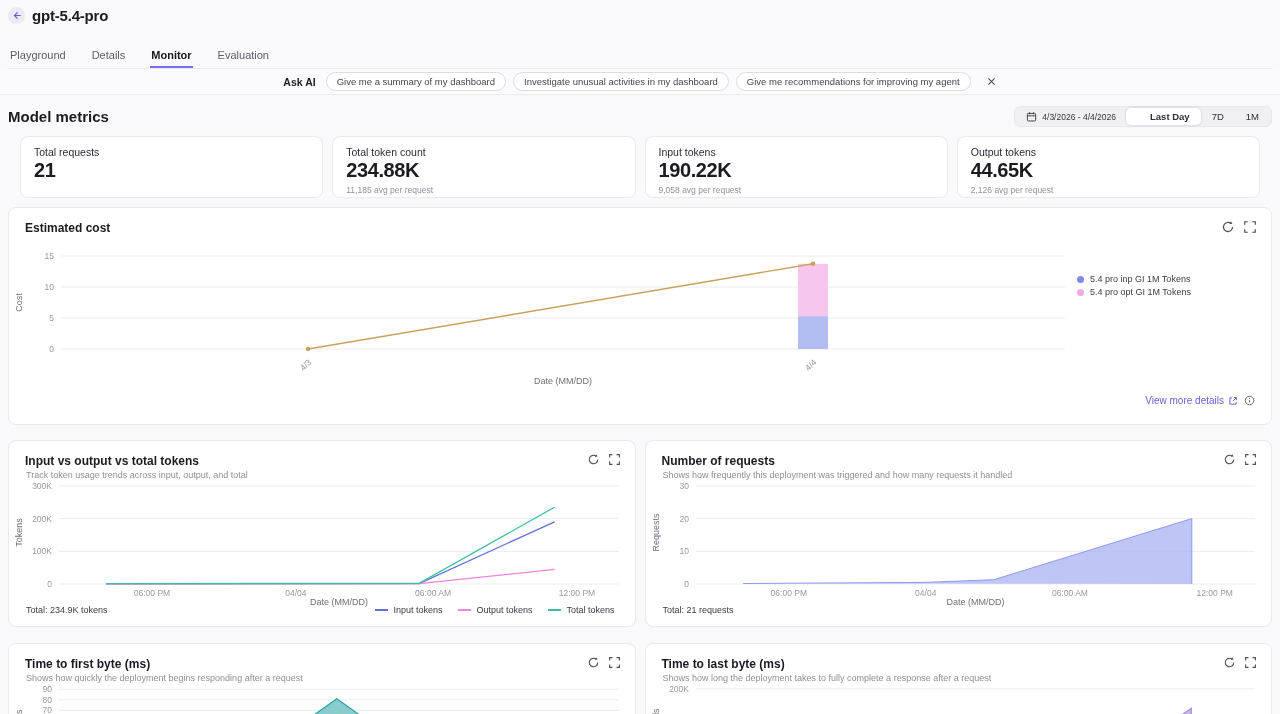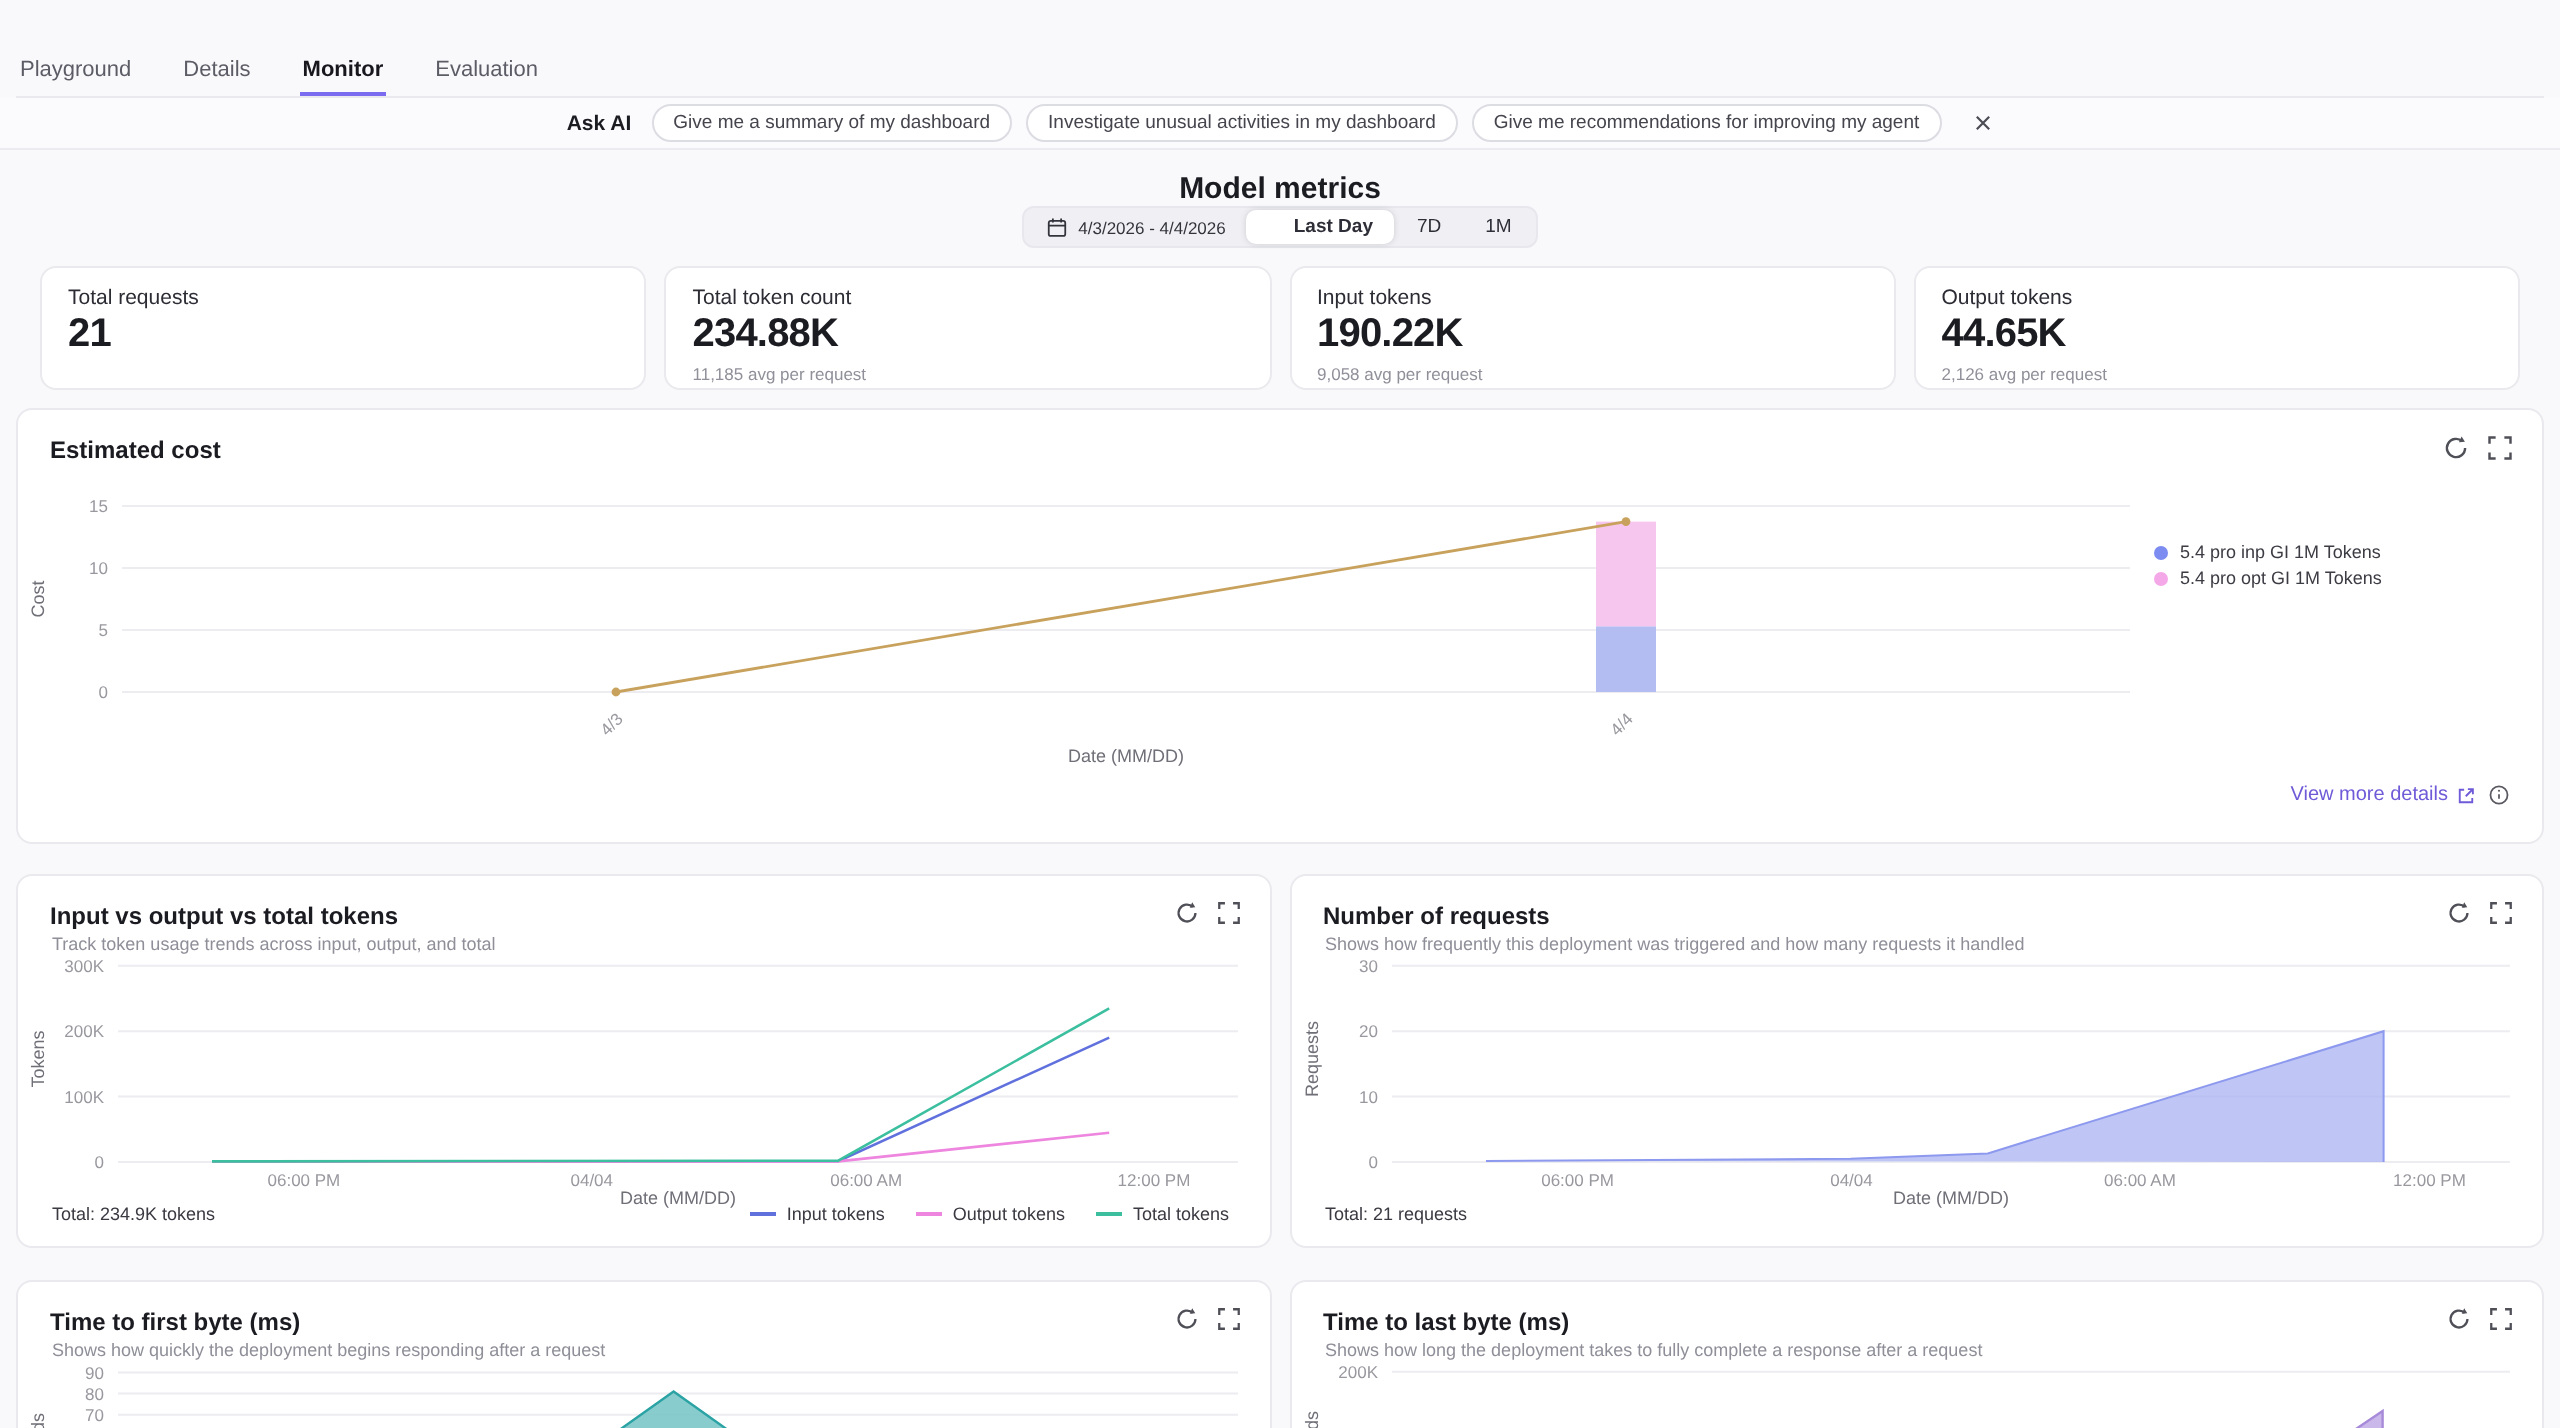--- a/index.html
+++ b/index.html
@@ -18,21 +18,21 @@
 
   
   .ask-ai { display:flex; align-items:center; justify-content:center; gap:7px; height:26px;
             background:#fbfbfd; border-bottom:1px solid #ececf0; }
   .ask-ai-label { font-size:10.5px; font-weight:bold; margin-right:3px; }
   .chip { font-size:9.5px; color:#45454e; border:1px solid #dcdce3; border-radius:10px;
           padding:3px 10px; background:#fff; cursor:pointer; white-space:nowrap; }
   .ask-close { margin-left:8px; color:#4c4c55; display:flex; cursor:pointer; }
 
   
-  .toolbar { display:flex; justify-content:space-between; align-items:center; padding:11px 8px 9px;flex-direction:column; }
+  .toolbar { display:flex; justify-content:space-between; align-items:center; padding:11px 8px 9px; }
   .page-title { font-size:15px; font-weight:bold; }
   .range-control { display:flex; align-items:center; background:#f0f0f4; border:1px solid #e7e7ed;
                    border-radius:6px; padding:1px; height:21px; }
   .range-date { display:flex; align-items:center; gap:5px; font-size:8.5px; color:#33333c; padding:0 10px; cursor:pointer; }
   .range-opt { font-size:9.5px; color:#2e2e38; padding:3px 11px; border-radius:5px; cursor:pointer; }
   .range-opt.selected { background:#fff; font-weight:bold; box-shadow:0 0 3px rgba(40,40,60,.18);padding-left:24px; }
 
   
   .metrics-row { display:flex; gap:9px; padding:0 20px; }
   .metric-card { flex:1; background:#fff; border:1px solid #e9e9ee; border-radius:8px;
@@ -68,20 +68,28 @@
 
   .cc-footer { position:absolute; left:17px; bottom:11px; font-size:9px; color:#3a3a42; }
   .cc-legend { position:absolute; right:20px; bottom:11px; display:flex; gap:16px; }
   .legend-line-item { display:flex; align-items:center; gap:5px; font-size:9px; color:#3a3a42; cursor:pointer; }
   .legend-line { width:13px; height:2px; }
 </style>
 </head>
 <body>
 
 <div class="app-header">
+  <div class="title-row">
+    <div class="back-btn">
+      <svg width="11" height="11" viewBox="0 0 16 16" fill="none" stroke="currentColor" stroke-width="1.8">
+          <path d="M9.5 3.5 5 8l4.5 4.5M5 8h9"></path>
+        </svg>
+    </div>
+    <div class="app-title">gpt-5.4-pro</div>
+  </div>
   <div class="tabs">
     <div class="tab">Playground</div>
     <div class="tab">Details</div>
     <div class="tab active">Monitor</div>
     <div class="tab">Evaluation</div>
   </div>
 </div>
 
 <div class="ask-ai">
   <span class="ask-ai-label">Ask AI</span>

